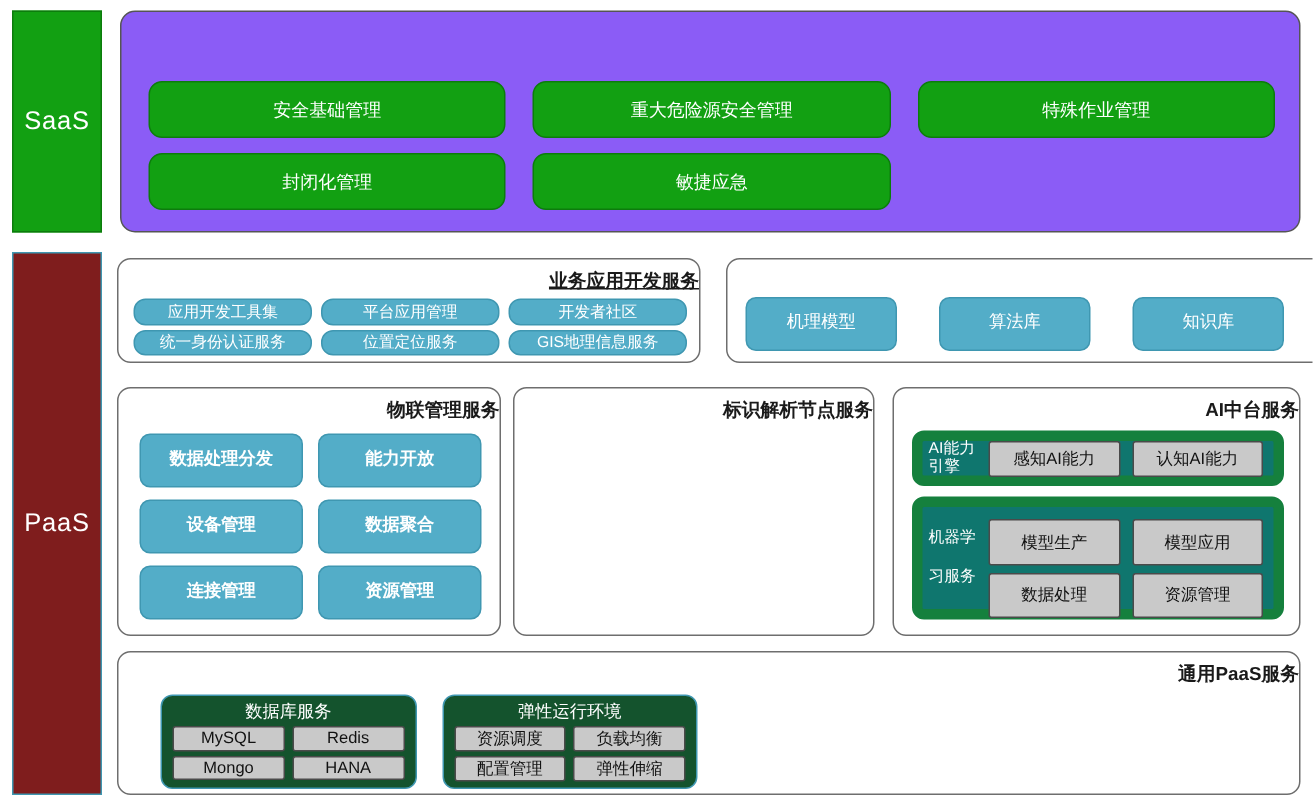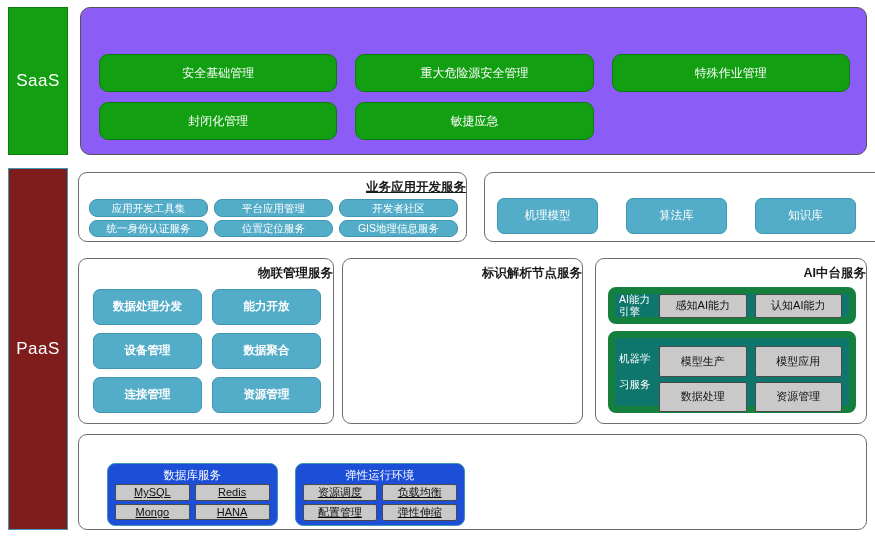--- a/index.html
+++ b/index.html
@@ -155,32 +155,32 @@
   }
   #ai-group-ml .ai-label-col span { color: #fff; font-size: 10.5px; line-height: 1.1; }
 
   
   #box-common { left: 78px; top: 434px; width: 789px; height: 96px; }
   .common-groups {
     position: absolute; left: 28px; top: 28px; width: 733px; height: 60px;
     display: grid; grid-template-columns: repeat(4, 1fr); gap: 17px;
   }
   .cgroup {
-    background: #1d4ed8;
+    background: #14532d;
     border: 1px solid #3f97b1;
     border-radius: 8px;
     position: relative;
     padding: 2px 7px 5px 7px;
   }
   .cgroup-title {
     color: #ffffff; font-size: 11.5px; text-align: center; line-height: 18px;
   }
   .cgroup-btns {
     display: grid; grid-template-columns: repeat(2, 1fr); grid-template-rows: repeat(2, 1fr);
-    gap: 3px 5px; height: 36px; text-decoration: underline;
+    gap: 3px 5px; height: 36px;
   }
 </style>
 </head>
 <body>
 
 <div id="root">
 
   <div class="rail saas">
     <span>SaaS</span>
   </div>
@@ -257,20 +257,21 @@
       <div class="ai-btns">
         <div class="gchip">模型生产</div>
         <div class="gchip">模型应用</div>
         <div class="gchip">数据处理</div>
         <div class="gchip">资源管理</div>
       </div>
     </div>
   </div>
 
   <div class="box" id="box-common">
+    <div class="box-title">通用PaaS服务</div>
     <div class="common-groups">
 
       <div class="cgroup">
         <div class="cgroup-title">数据库服务</div>
         <div class="cgroup-btns">
           <div class="gchip">MySQL</div>
           <div class="gchip">Redis</div>
           <div class="gchip">Mongo</div>
           <div class="gchip">HANA</div>
         </div>

